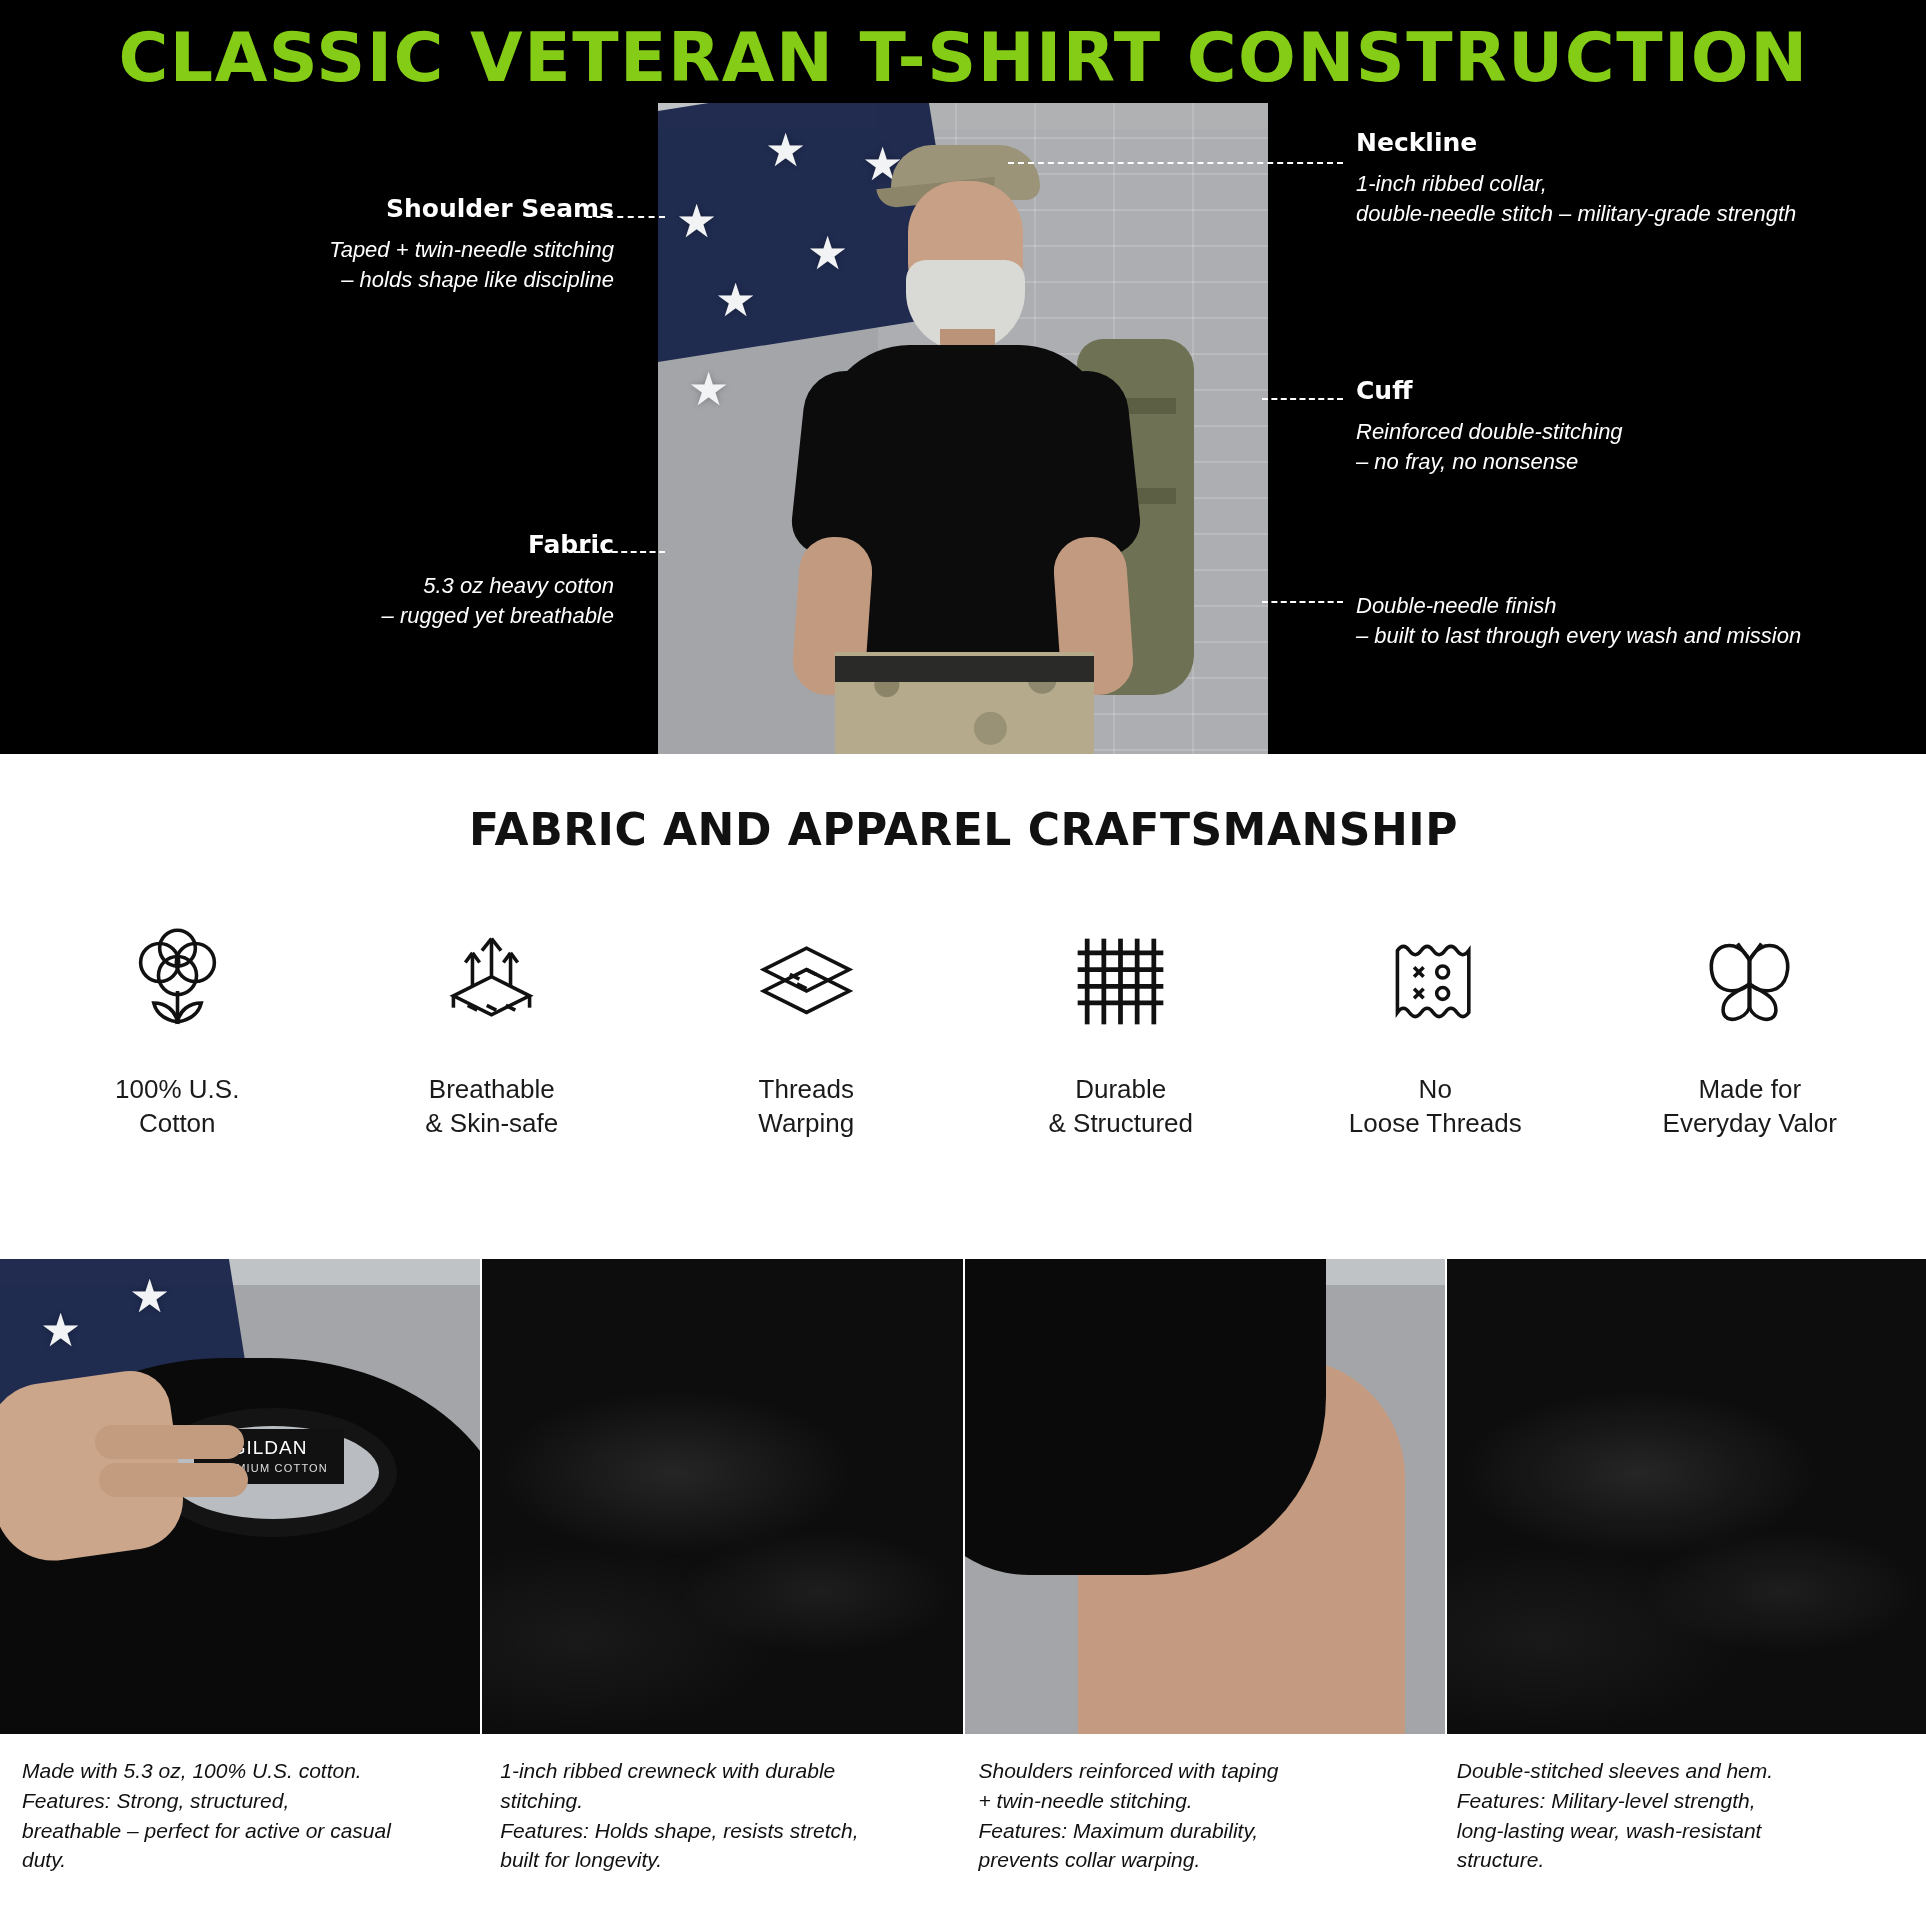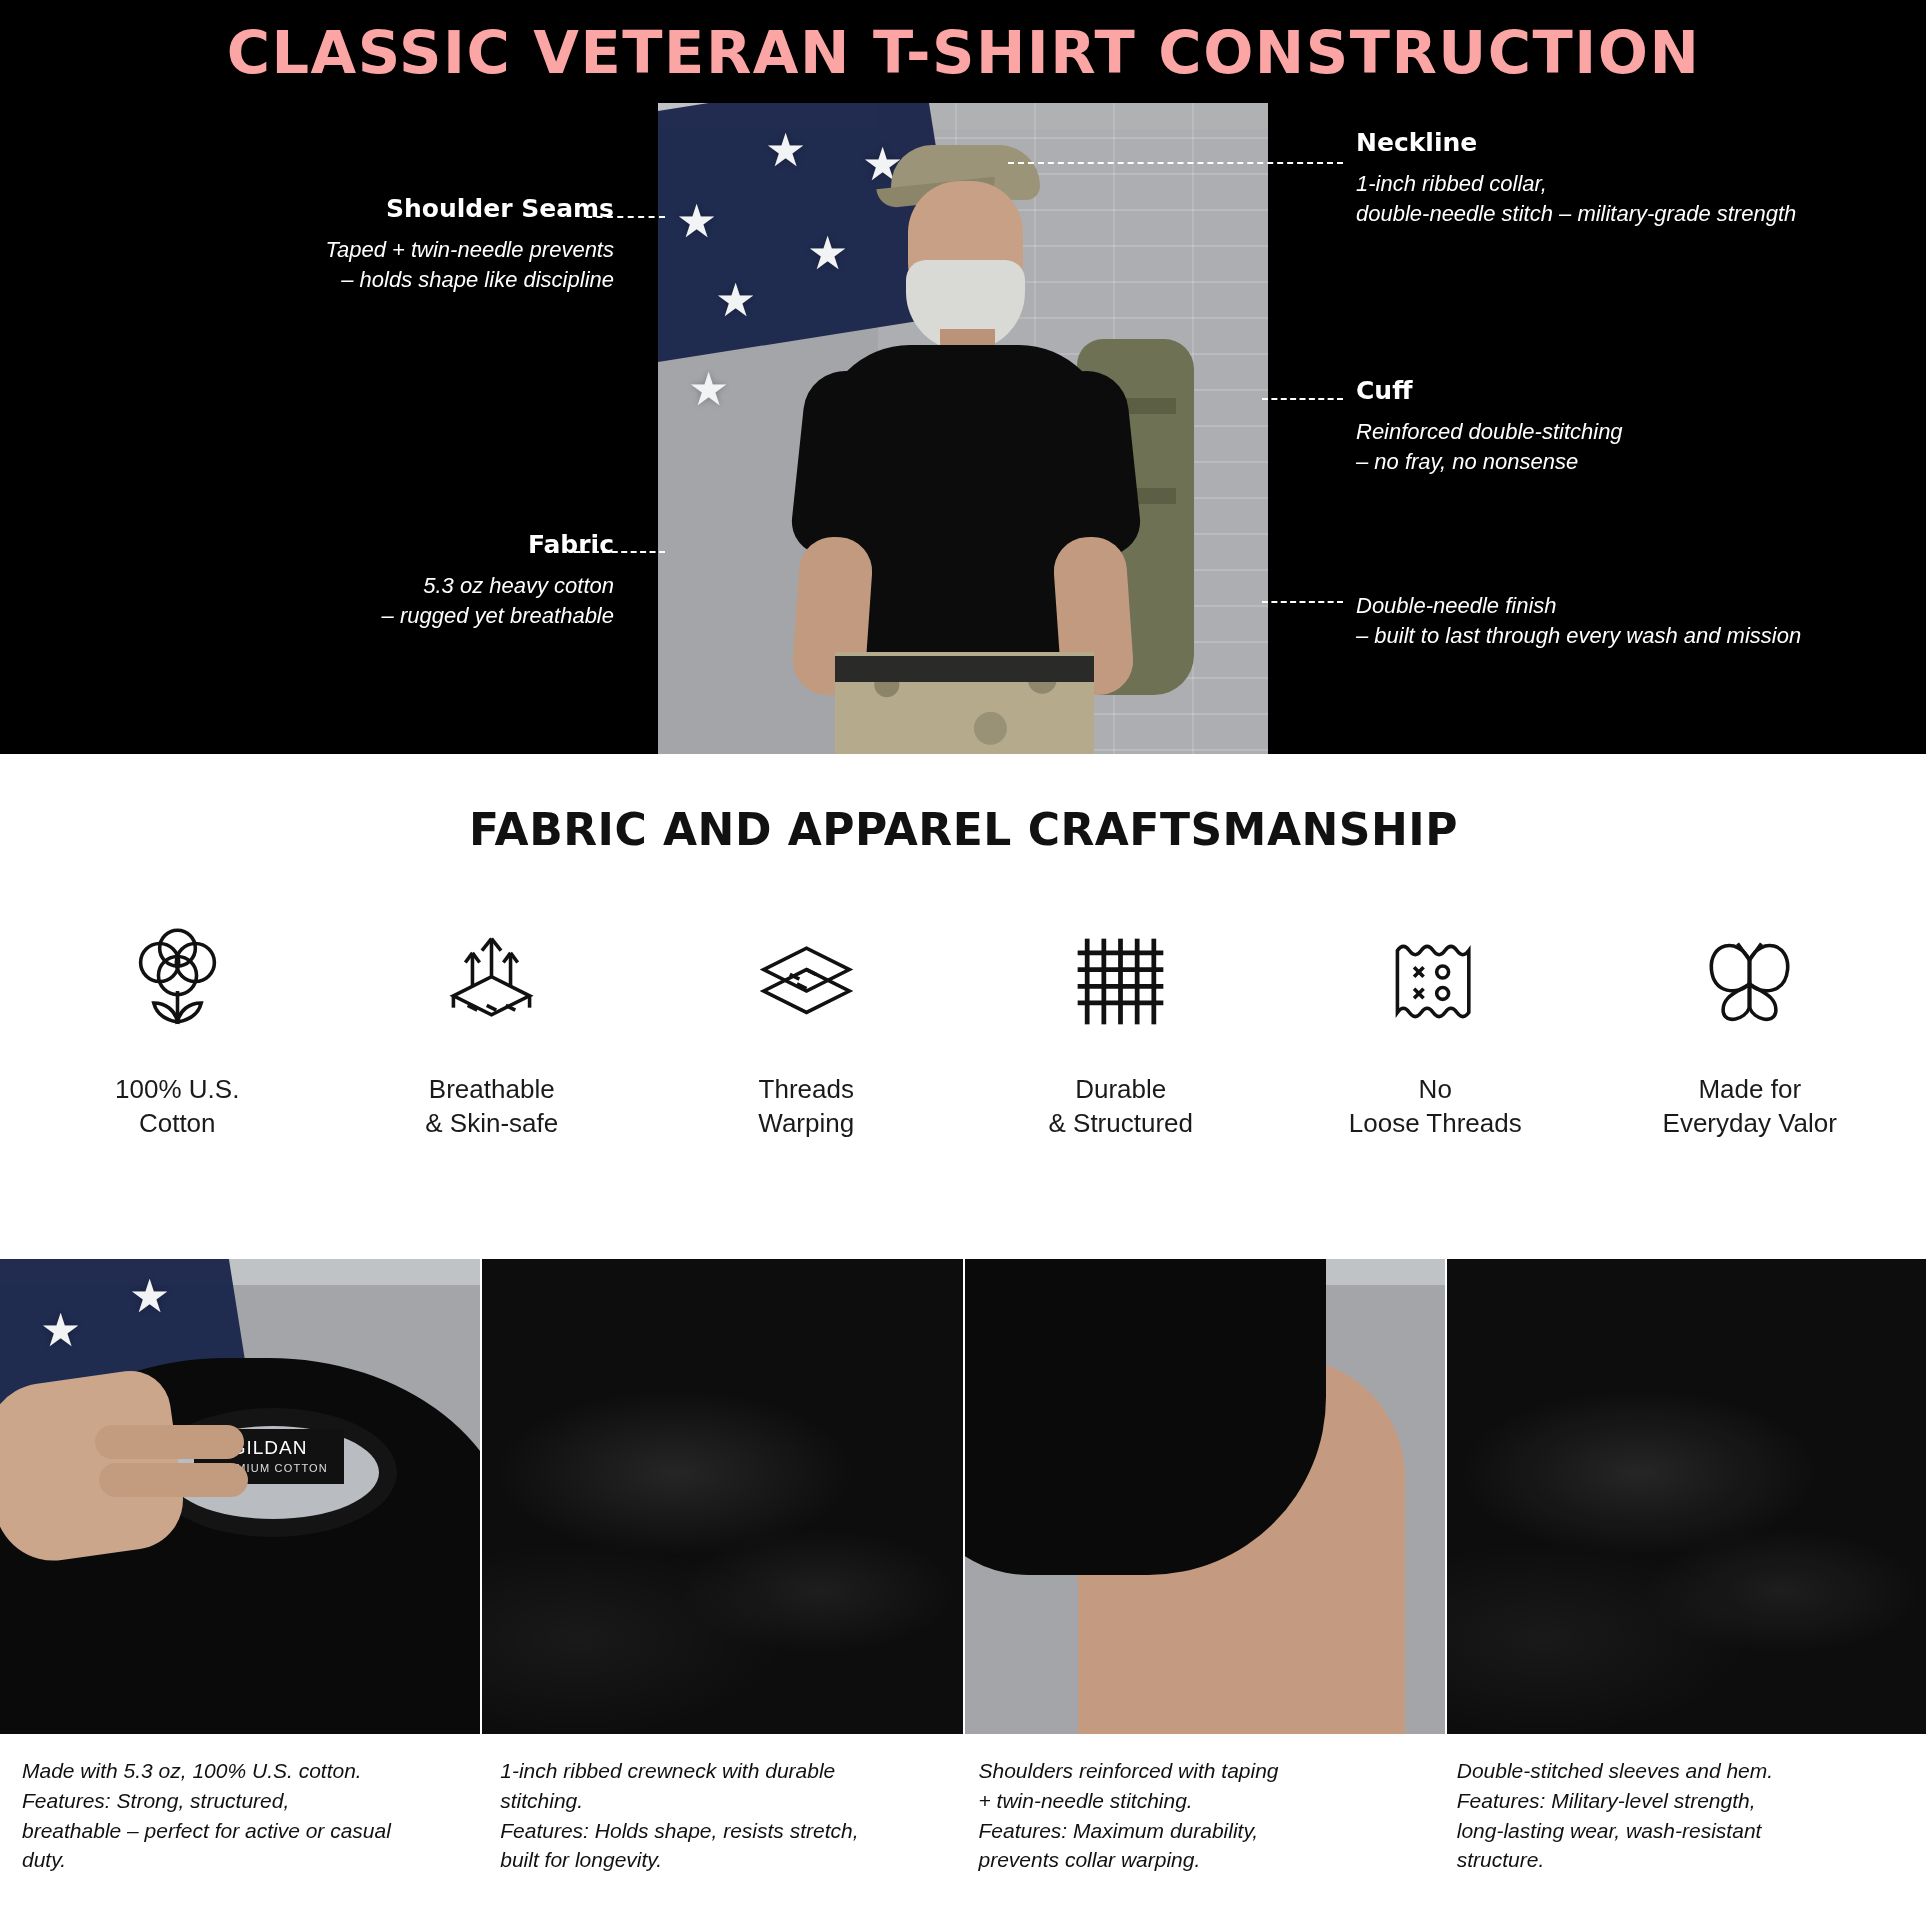--- a/index.html
+++ b/index.html
@@ -18,22 +18,22 @@
     height: 754px;
     background: #000000;
     overflow: hidden;
   }
   .hero-title {
     position: absolute;
     top: 18px;
     left: 0;
     width: 1927px;
     text-align: center;
-    color: #fca5a5;
-    font-size: 59px;
+    color: #84cc16;
+    font-size: 68px;
     font-weight: bold;
     letter-spacing: 1.5px;
     font-family: "DejaVu Sans", sans-serif;
   }
 
   
   .hero-photo {
     position: absolute;
     left: 658px;
     top: 103px;
@@ -244,21 +244,21 @@
       <div class="m-shirt"></div>
       <div class="m-armL"></div>
       <div class="m-armR"></div>
       <div class="m-pants"></div>
       <div class="m-belt"></div>
     </div>
   </div>
 
   <div class="callout co-left" style="left:208px; top:194px; width:406px;">
     <div class="co-label">Shoulder Seams</div>
-    <div class="co-desc">Taped + twin-needle prevents
+    <div class="co-desc">Taped + twin-needle stitching
 – holds shape like discipline</div>
   </div>
   <div class="dash-h" style="left:586px; top:216px; width:79px;"></div>
 
   <div class="callout co-left" style="left:208px; top:530px; width:406px;">
     <div class="co-label">Fabric</div>
     <div class="co-desc">5.3 oz heavy cotton
 – rugged yet breathable</div>
   </div>
   <div class="dash-h" style="left:574px; top:551px; width:91px;"></div>

